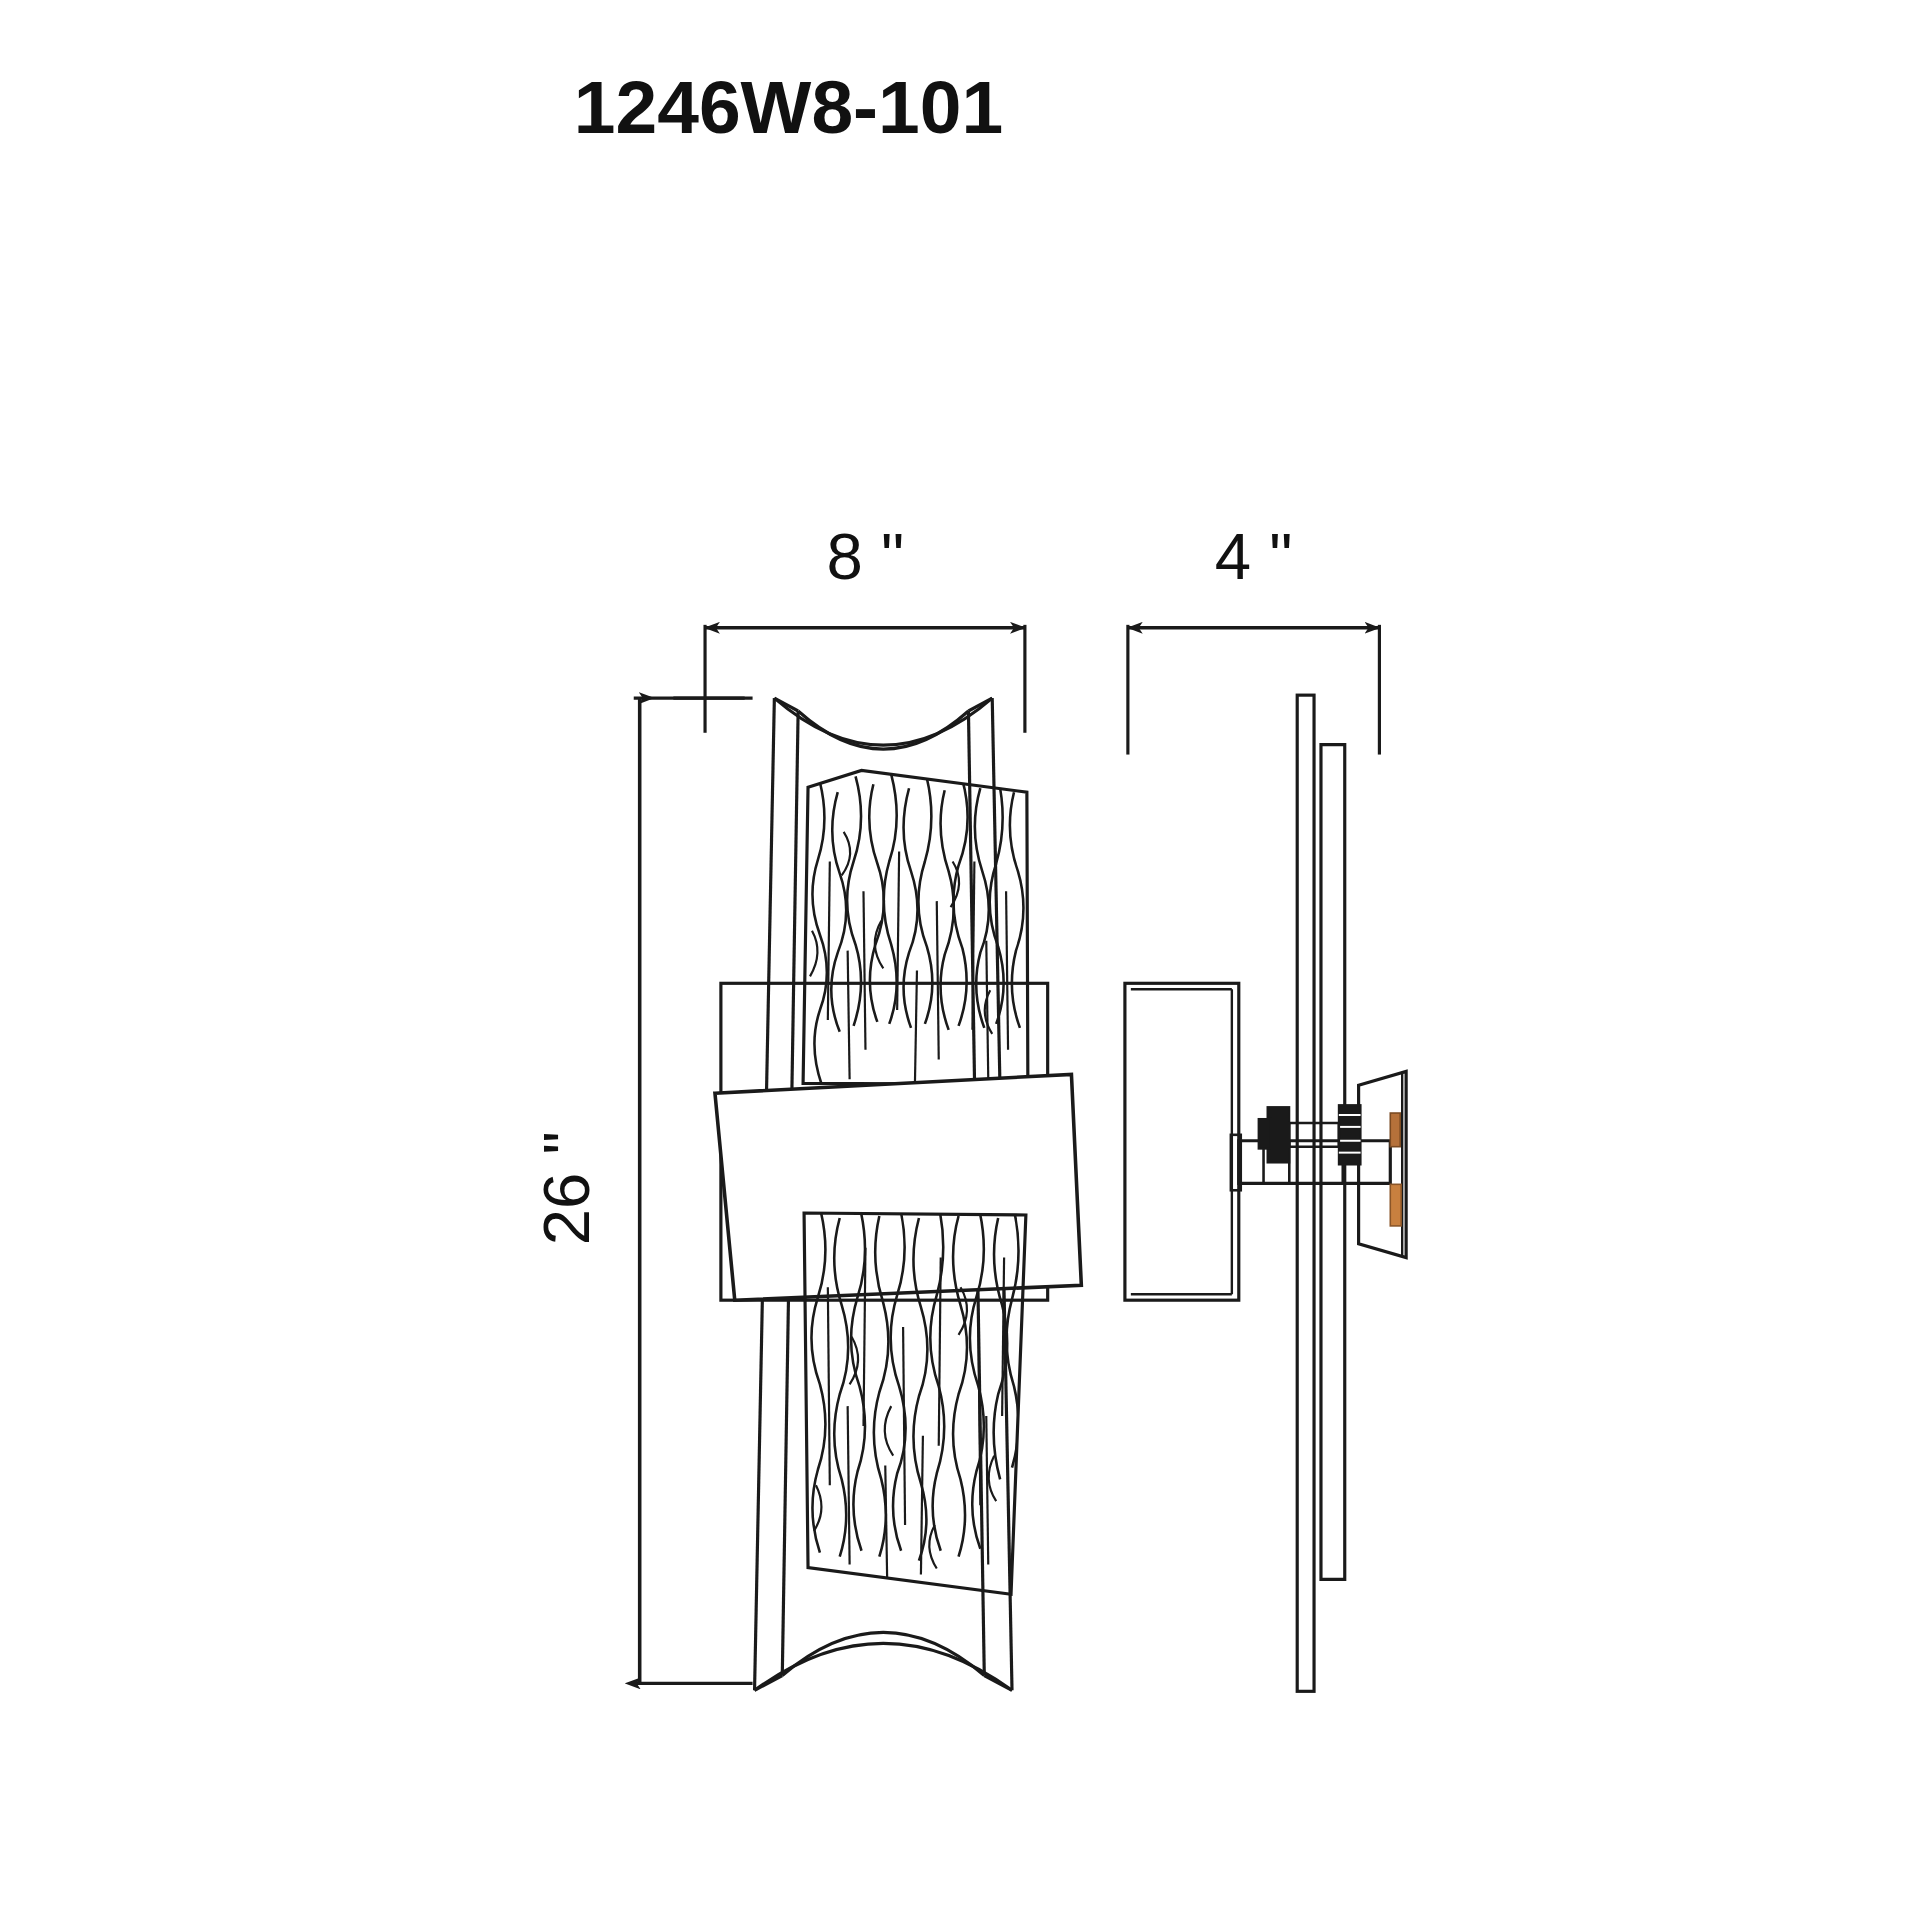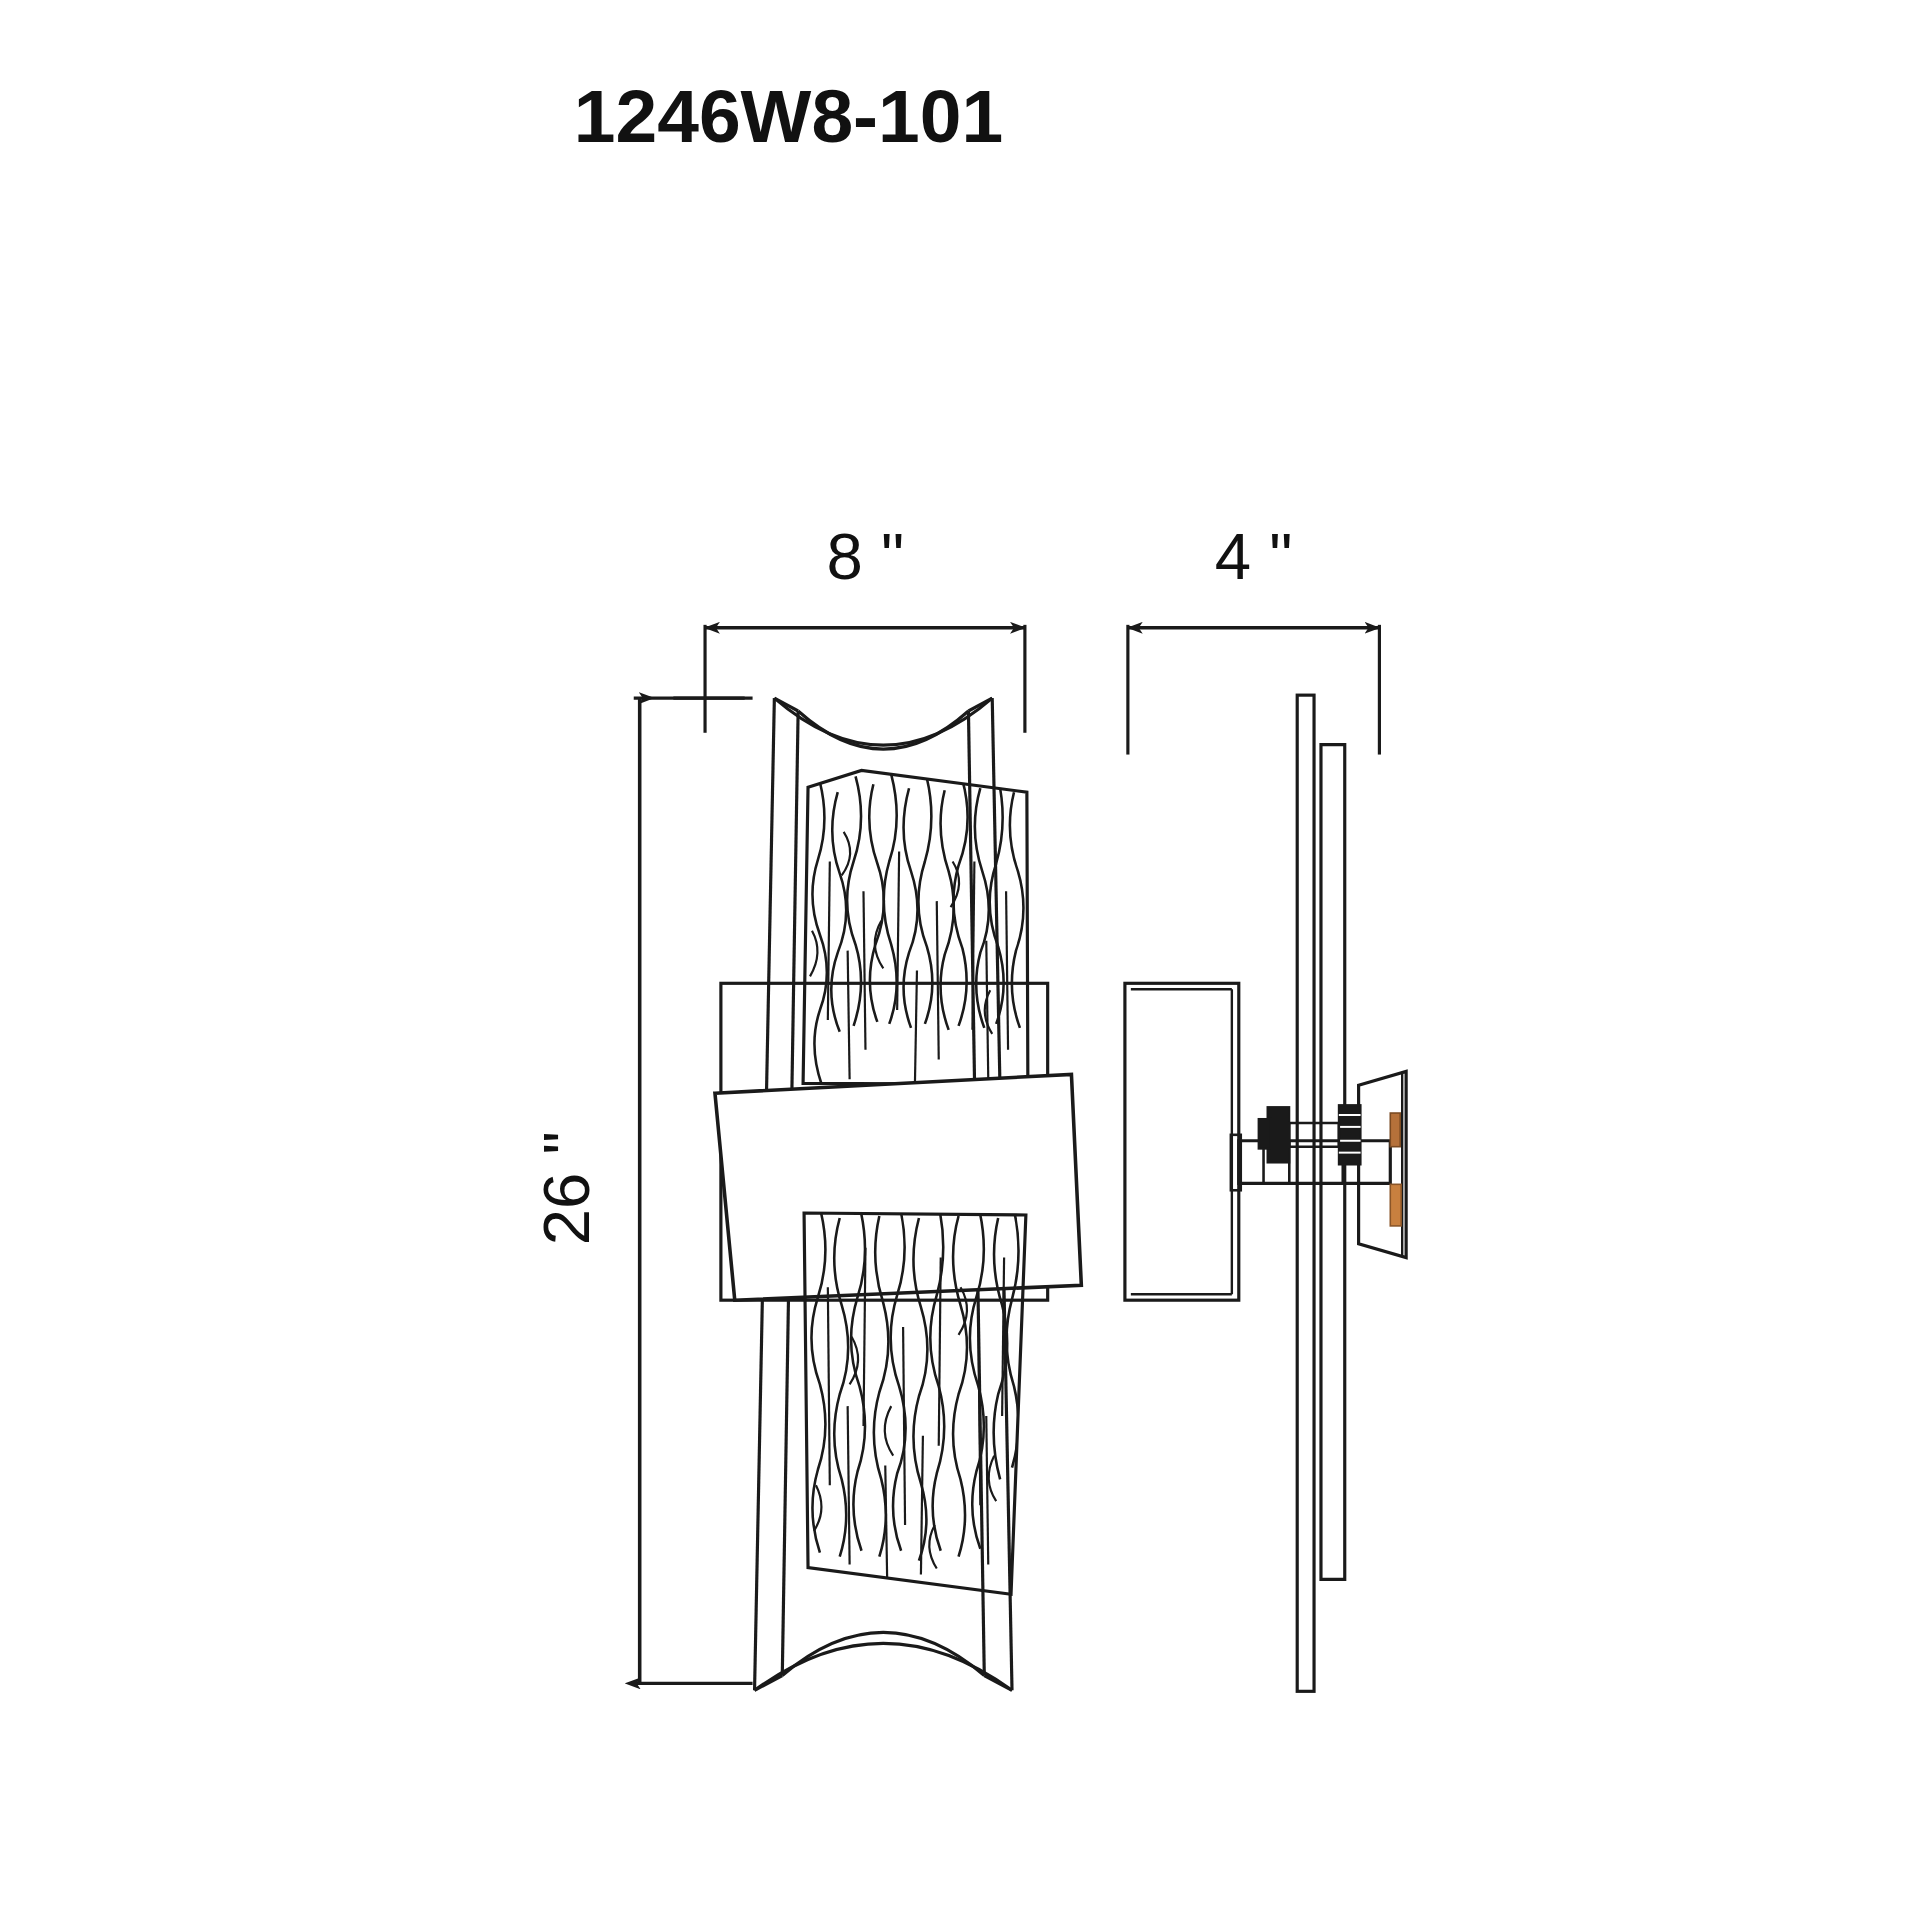--- a/index.html
+++ b/index.html
@@ -16,21 +16,21 @@
   }
   #sheet {
     position: relative;
     width: 1927px;
     height: 1927px;
     background: #ffffff;
   }
   #title {
     position: absolute;
     left: 0;
-    top: 79px;
+    top: 70px;
     width: 1577px;
     text-align: center;
     font-size: 75px;
     font-weight: 700;
     letter-spacing: 0px;
     line-height: 1;
     color: #111111;
     font-family: "Liberation Sans", sans-serif;
   }
   #drawing {

